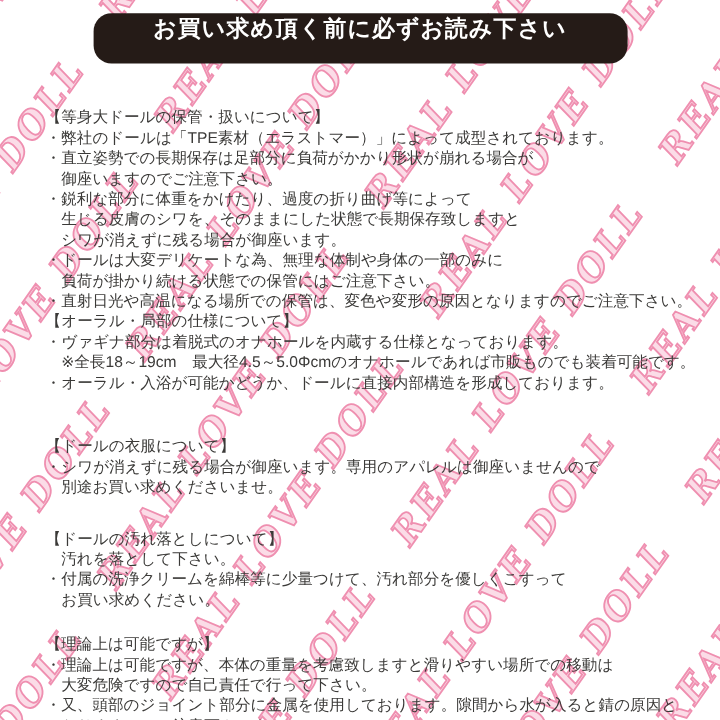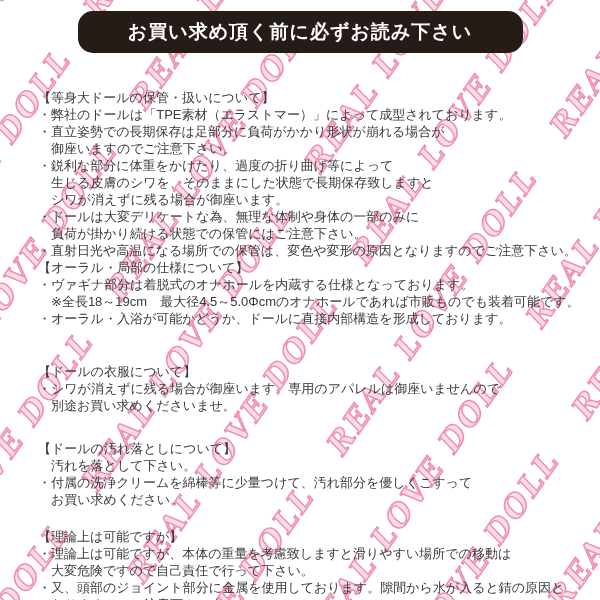--- a/index.html
+++ b/index.html
@@ -46,21 +46,20 @@
     inset: 0;
     z-index: 1;
   }
   .header-bar {
     margin: 11px auto 0 auto;
     width: 445px;
     height: 42px;
     border-radius: 15px;
     background: var(--bar-bg, #251b17);
     display: flex;
-    align-items: center;
     justify-content: center;
   }
   .header-text {
     color: var(--bar-text, #ffffff);
     font-size: 19px;
     font-weight: bold;
     letter-spacing: 1px;
     white-space: nowrap;
   }
   .sections {

